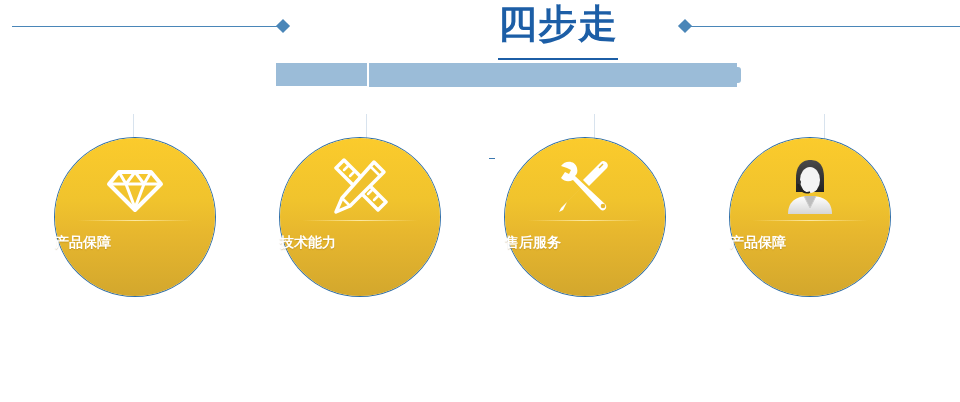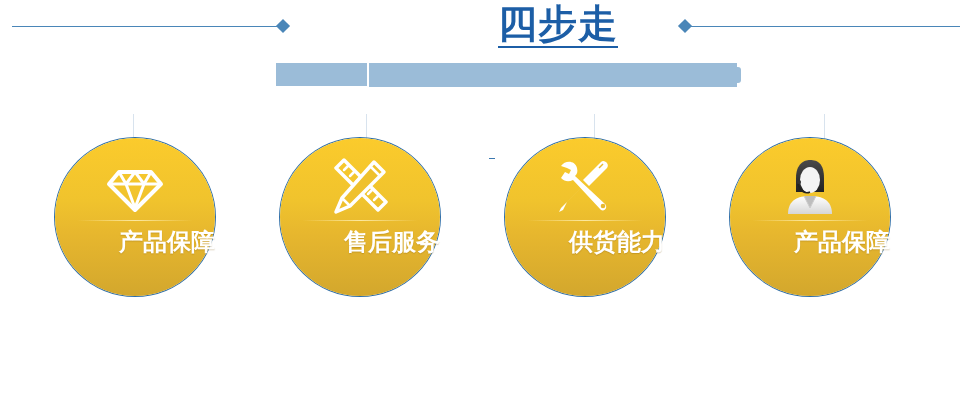--- a/index.html
+++ b/index.html
@@ -35,21 +35,21 @@
     .title {
       position: absolute;
       left: 498px;
       top: 2px;
       font-size: 39px;
       font-weight: bold;
       color: #1c5ea6;
       letter-spacing: 1px;
       line-height: 44px;
       border-bottom: 2px solid #1c5ea6;
-      padding-bottom: 0px;
+      padding-bottom: 12px;
       white-space: nowrap;
     }
     .subbar {
       position: absolute;
       top: 63px;
       height: 23px;
       background: #9bbcd8;
     }
     .subbar.a { left: 276px; width: 91px; }
     .subbar.b { left: 369px; width: 368px; height: 24px; }
@@ -86,23 +86,23 @@
       right: 22px;
       top: 82px;
       height: 1px;
       background: linear-gradient(to right, rgba(255,240,180,0), rgba(255,240,180,0.85) 50%, rgba(255,240,180,0));
     }
     .circle .label {
       position: absolute;
       left: 0;
       right: 0;
       top: 91px;
-      text-align: right;
+      text-align: left;
       color: #ffffff;
-      font-size: 24px;
+      font-size: 14px;
       font-weight: bold;
       letter-spacing: 0px;
       line-height: 26px;
       text-shadow: 0 1px 1px rgba(120,80,0,0.25);
     }
     .circle .icon {
       position: absolute;
       left: 50%;
       top: 20px;
       transform: translateX(-50%);
@@ -157,39 +157,39 @@
         <path d="M6 10 L14 2 L56 44 L48 52 Z"></path>
         <path d="M14 12 L18 8 M20 18 L24 14 M26 24 L30 20 M38 36 L42 32 M44 42 L48 38" stroke-width="2.5"></path>
 
         <path d="M44 4 L54 14 L20 48 L6 54 L12 40 Z" fill="#efc12d"></path>
         <path d="M40 8 L50 18" stroke-width="2.5"></path>
         <path d="M12 40 L20 48" stroke-width="2.5"></path>
       </g>
     </svg>
   </div>
   <div class="divider"></div>
-  <div class="label">售后服务</div>
+  <div class="label">技术能力</div>
 </div>
 
 <div class="circle" style="left:505px">
   <div class="icon">
     <svg viewBox="0 0 60 58">
       <g fill="#ffffff">
 
         <path d="M6 8 C10 2 20 2 22 10 C23 14 22 16 20 18 L50 46 C53 49 50 54 46 52 L18 22 C14 24 10 24 6 20 L10 14 L14 16 L16 12 L12 10 Z"></path>
         <circle cx="48" cy="48" r="2.3" fill="#e8b92e"></circle>
 
         <path d="M46 4 C49 1 55 6 52 10 L34 28 L28 22 Z"></path>
         <path d="M30 26 L26 30 L12 44 L8 52 L4 54 L6 50 L14 42 Z"></path>
       </g>
       <path d="M44 10 L48 6" stroke="#e8b92e" stroke-width="1.5"></path>
     </svg>
   </div>
   <div class="divider"></div>
-  <div class="label">供货能力</div>
+  <div class="label">售后服务</div>
 </div>
 
 <div class="circle" style="left:730px">
   <div class="icon">
     <svg viewBox="0 0 60 58">
       <defs>
         <linearGradient id="hair" x1="0" y1="0" x2="0" y2="1">
           <stop offset="0" stop-color="#4a4a4a"></stop>
           <stop offset="1" stop-color="#222222"></stop>
         </linearGradient>

